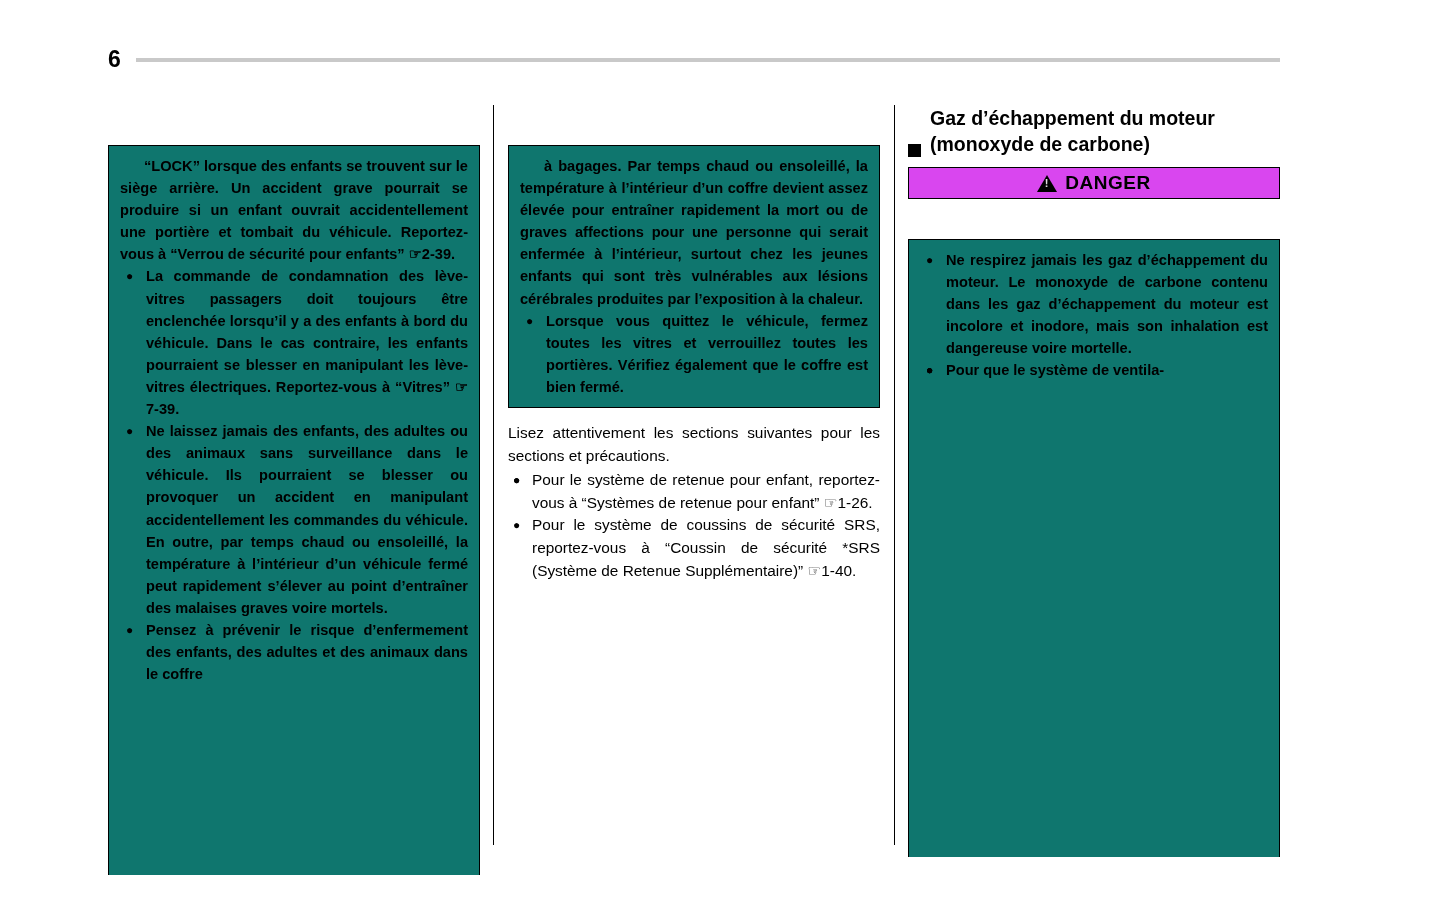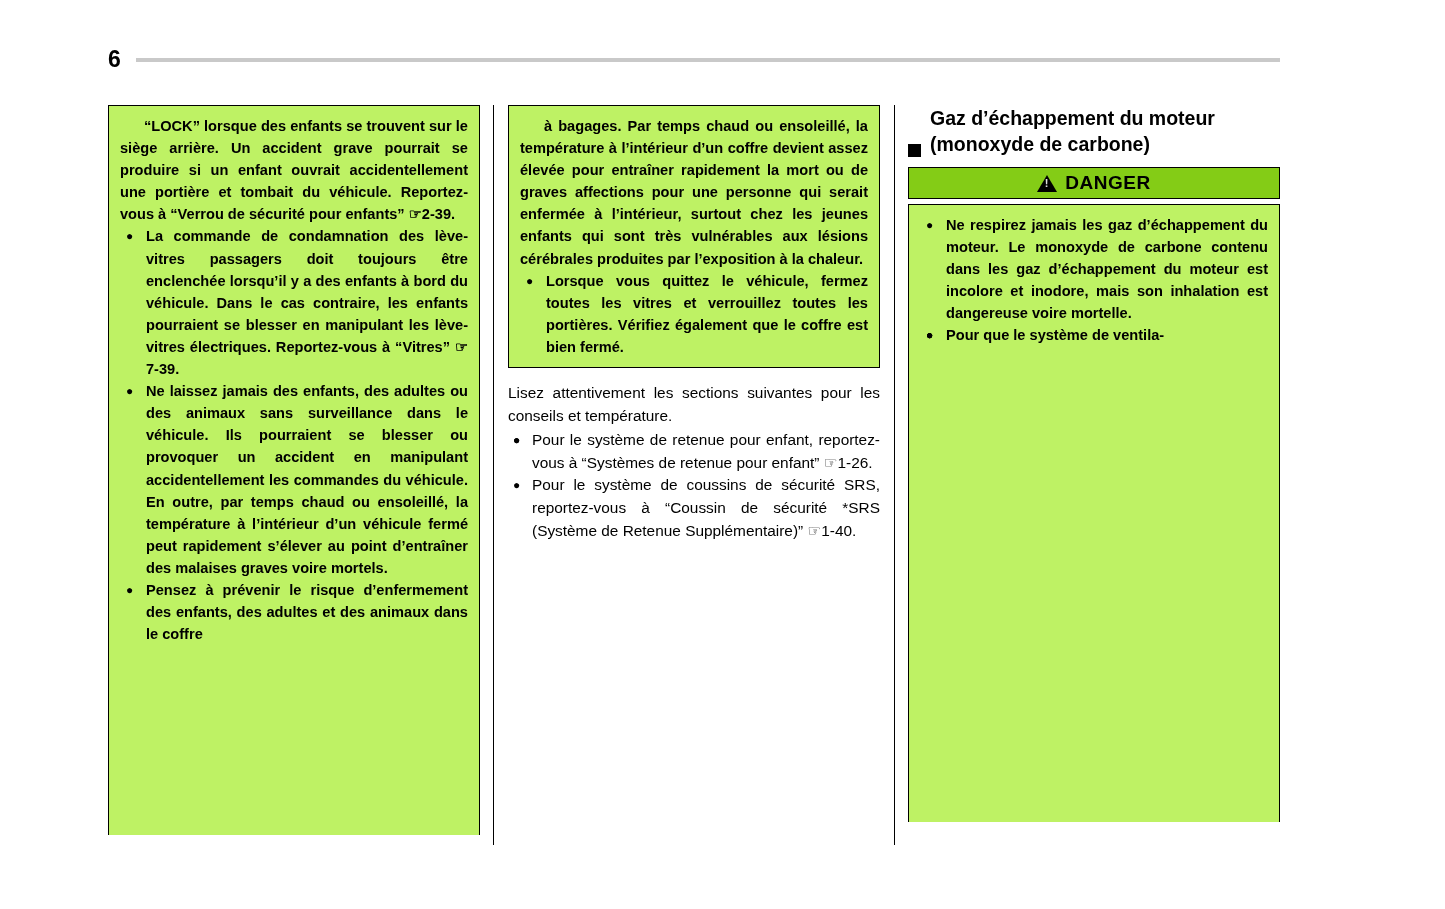--- a/index.html
+++ b/index.html
@@ -68,23 +68,24 @@
     width: 1px;
     height: 740px;
     background: #000;
   }
   .div1 { left: 385px; }
   .div2 { left: 786px; }
 
   
   .warn-box {
     border: 1px solid #000;
-    background: #bef264;
+    background: #0f766e;
     box-sizing: border-box;
     padding: 9px 11px 9px 11px;
+    margin-top: 40px;
   }
   .warn-box.clipped {
     border-bottom: none;
   }
   ul.warn-list {
     list-style: none;
     margin: 0;
     padding: 0;
   }
   ul.warn-list li {
@@ -153,21 +154,21 @@
     background: #000;
     margin-right: 9px;
     margin-top: 7px;
     flex: 0 0 auto;
   }
   .sec-heading-text { flex: 1 1 auto; }
 
   
   .danger-bar {
     border: 1px solid #000;
-    background: #84cc16;
+    background: #d946ef;
     height: 32px;
     display: flex;
     align-items: center;
     justify-content: center;
     box-sizing: border-box;
     margin-bottom: 5px;
   }
   .danger-tri {
     width: 0;
     height: 0;
@@ -236,21 +237,21 @@
           <li class="nobullet">
             <span>à bagages. Par temps chaud ou ensoleillé, la température à l’intérieur d’un coffre devient assez élevée pour entraîner rapidement la mort ou de graves affections pour une personne qui serait enfermée à l’intérieur, surtout chez les jeunes enfants qui sont très vulnérables aux lésions cérébrales produites par l’exposition à la chaleur.</span>
           </li>
           <li>
             <span class="bullet">●</span>
             <span>Lorsque vous quittez le véhicule, fermez toutes les vitres et verrouillez toutes les portières. Vérifiez également que le coffre est bien fermé.</span>
           </li>
         </ul>
       </div>
 
-      <p class="body-text" style="margin-top:14px;">Lisez attentivement les sections suivantes pour les conseils et température.</p>
+      <p class="body-text" style="margin-top:14px;">Lisez attentivement les sections suivantes pour les sections et précautions.</p>
 
       <ul class="plain-list" style="margin-top:2px;">
         <li>
           <span class="bullet">●</span>
         </li>
         <li>
           <span class="bullet">●</span>
           <span>Pour le système de retenue pour enfant, reportez-vous à “Systèmes de retenue pour enfant” ☞1-26.</span>
         </li>
         <li>

